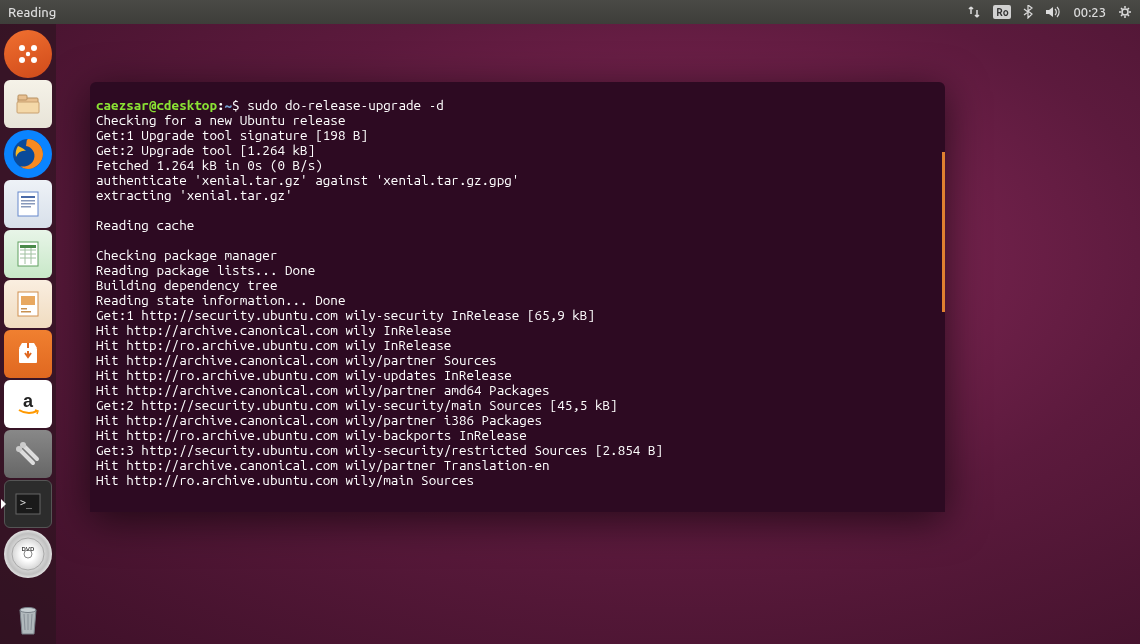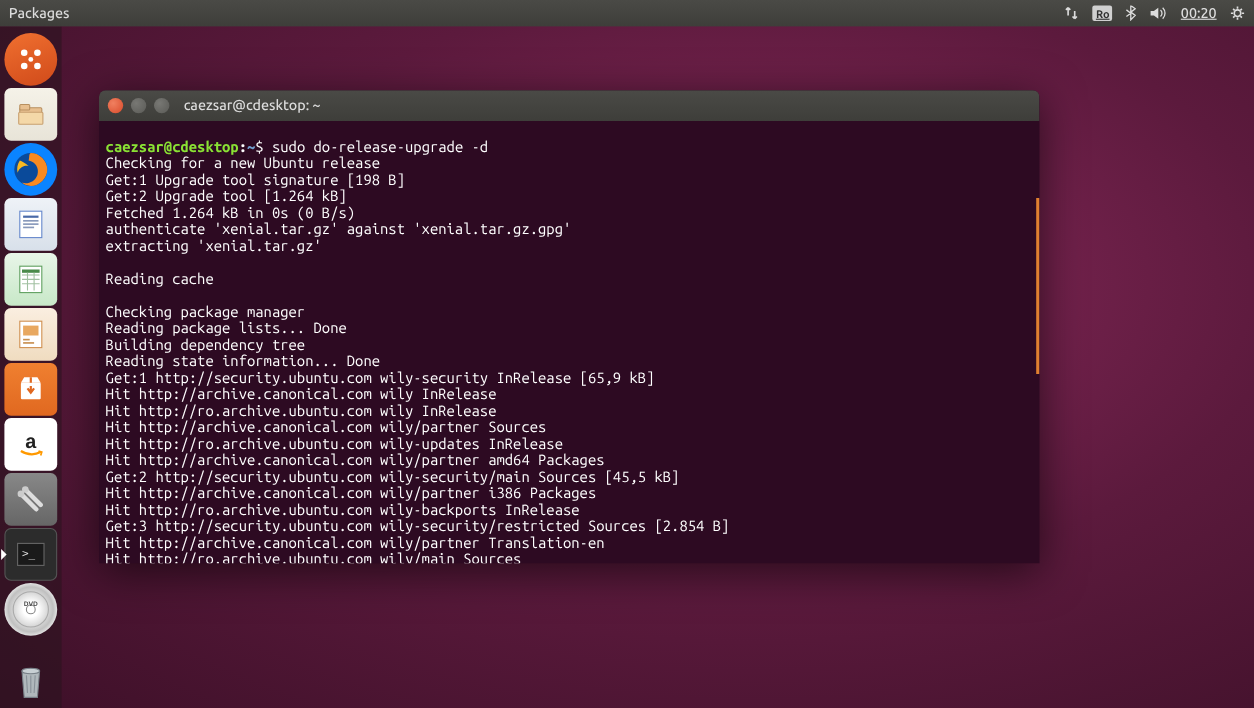--- a/index.html
+++ b/index.html
@@ -20,21 +20,21 @@
   display: flex;
   align-items: center;
   padding: 0 8px;
   font-size: 13px;
   font-weight: 500;
   z-index: 100;
 }
 .top-panel .title { flex: 0 0 auto; }
 .top-panel .spacer { flex: 1; }
 .top-panel .indicators { display: flex; align-items: center; gap: 12px; }
-.top-panel .indicator { display: flex; align-items: center; text-decoration: underline; }
+.top-panel .indicator { display: flex; align-items: center; }
 .top-panel .lang-box {
   background: #d0d0d0;
   color: #333;
   width: 18px; height: 14px;
   font-size: 10px;
   display: flex; align-items: center; justify-content: center;
   border-radius: 2px;
   font-weight: bold;
 }
 .launcher {
@@ -138,41 +138,41 @@
   top: 70px;
   width: 3px;
   height: 160px;
   background: #e08030;
 }
 </style>
 </head>
 <body>
 
 <div class="top-panel">
-  <span class="title">Packages</span>
+  <span class="title">Reading</span>
   <span class="spacer"></span>
   <div class="indicators">
     <span class="indicator">
       <svg width="14" height="14" viewBox="0 0 14 14">
           <path d="M4 2v7M4 2l-2 2M4 2l2 2M10 12V5M10 12l-2-2M10 12l2-2" stroke="#dcdcdc" stroke-width="1.5" fill="none"></path>
         </svg>
     </span>
     <span class="indicator lang-box">Ro</span>
     <span class="indicator">
       <svg width="10" height="14" viewBox="0 0 10 14">
           <path d="M5 1v12l4-4-4-3 4-3-4-3zM1 4l4 3M1 10l4-3" stroke="#dcdcdc" stroke-width="1.2" fill="none"></path>
         </svg>
     </span>
     <span class="indicator">
       <svg width="16" height="14" viewBox="0 0 16 14">
           <path d="M1 5v4h3l4 3V2L4 5H1z" fill="#dcdcdc"></path>
           <path d="M10 4a4 4 0 010 6M12 2a7 7 0 010 10" stroke="#dcdcdc" stroke-width="1.2" fill="none"></path>
         </svg>
     </span>
-    <span class="indicator">00:20</span>
+    <span class="indicator">00:23</span>
     <span class="indicator">
       <svg width="14" height="14" viewBox="0 0 14 14">
           <circle cx="7" cy="7" r="3" fill="none" stroke="#dcdcdc" stroke-width="1.5"></circle>
           <path d="M7 1v2M7 11v2M1 7h2M11 7h2M3 3l1.4 1.4M9.6 9.6L11 11M3 11l1.4-1.4M9.6 4.4L11 3" stroke="#dcdcdc" stroke-width="1.5"></path>
         </svg>
     </span>
   </div>
 </div>
 
 <div class="launcher">
@@ -267,26 +267,20 @@
         <path d="M10 10h16l-2 24H12z" fill="#b0b8bc" stroke="#788088"></path>
         <ellipse cx="18" cy="10" rx="8" ry="2.5" fill="#c8d0d4" stroke="#788088"></ellipse>
         <line x1="14" y1="14" x2="15" y2="30" stroke="#889098"></line>
         <line x1="18" y1="14" x2="18" y2="30" stroke="#889098"></line>
         <line x1="22" y1="14" x2="21" y2="30" stroke="#889098"></line>
       </svg>
   </div>
 </div>
 
 <div class="terminal-window">
-  <div class="titlebar">
-    <div class="win-btn close"></div>
-    <div class="win-btn min"></div>
-    <div class="win-btn max"></div>
-    <span class="titlebar-text">caezsar@cdesktop: ~</span>
-  </div>
   <div class="term-body"><span class="prompt-user">caezsar@cdesktop</span><span class="prompt-colon">:</span><span class="prompt-path">~</span><span class="prompt-dollar">$</span> <span>sudo do-release-upgrade -d</span>
 <span id="term-output">Checking for a new Ubuntu release
 Get:1 Upgrade tool signature [198 B]
 Get:2 Upgrade tool [1.264 kB]
 Fetched 1.264 kB in 0s (0 B/s)
 authenticate 'xenial.tar.gz' against 'xenial.tar.gz.gpg'
 extracting 'xenial.tar.gz'
 
 Reading cache
 

